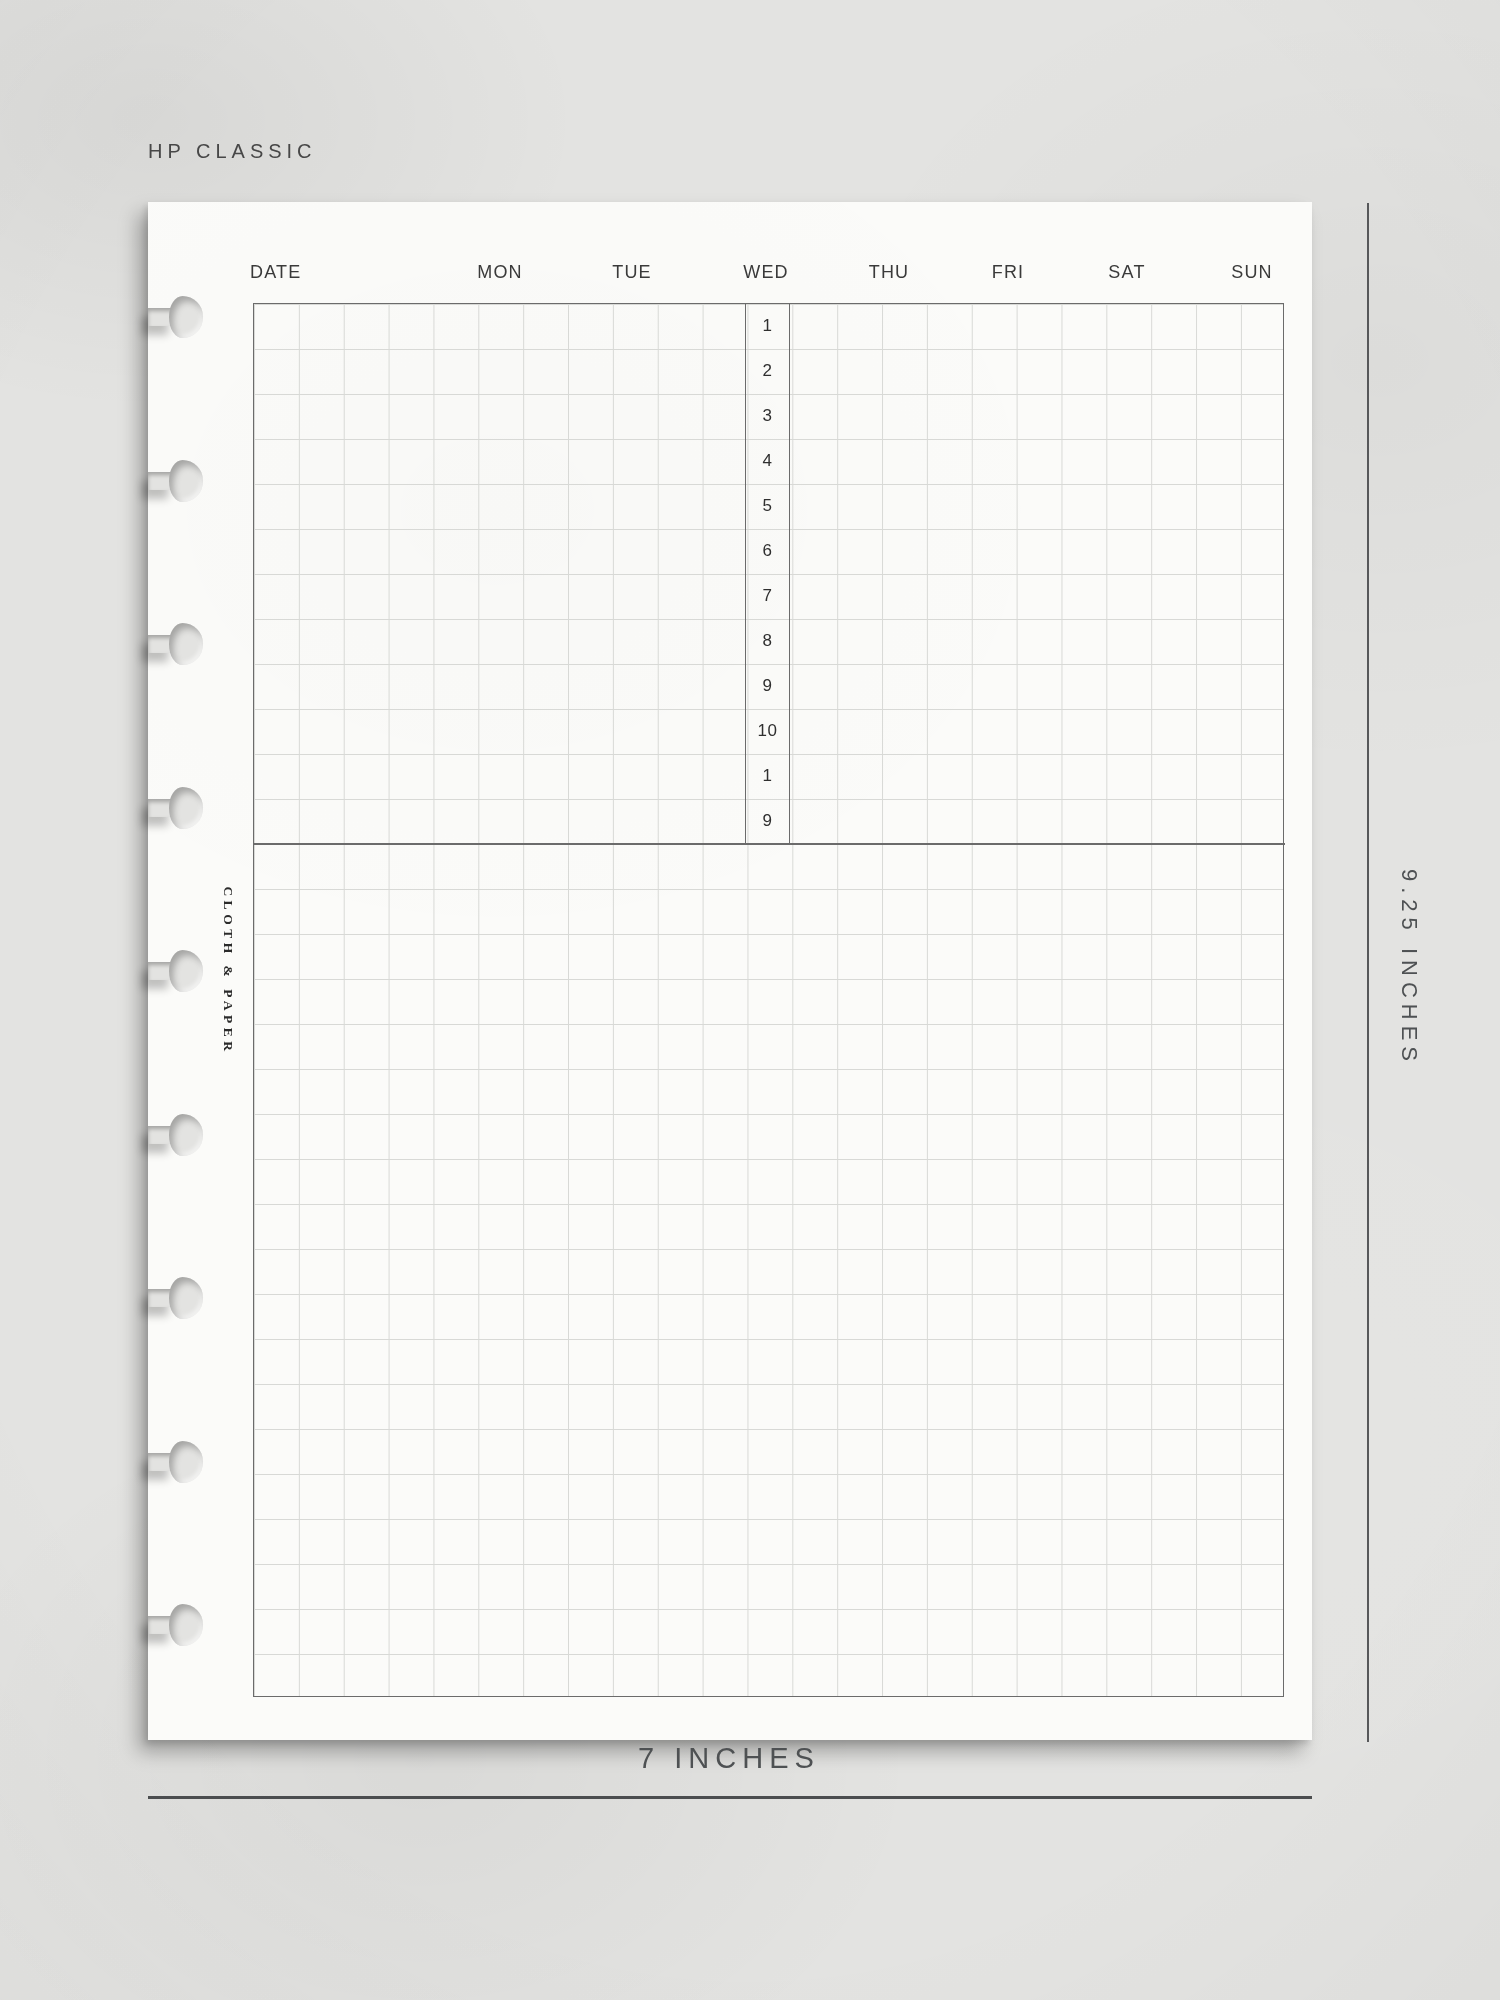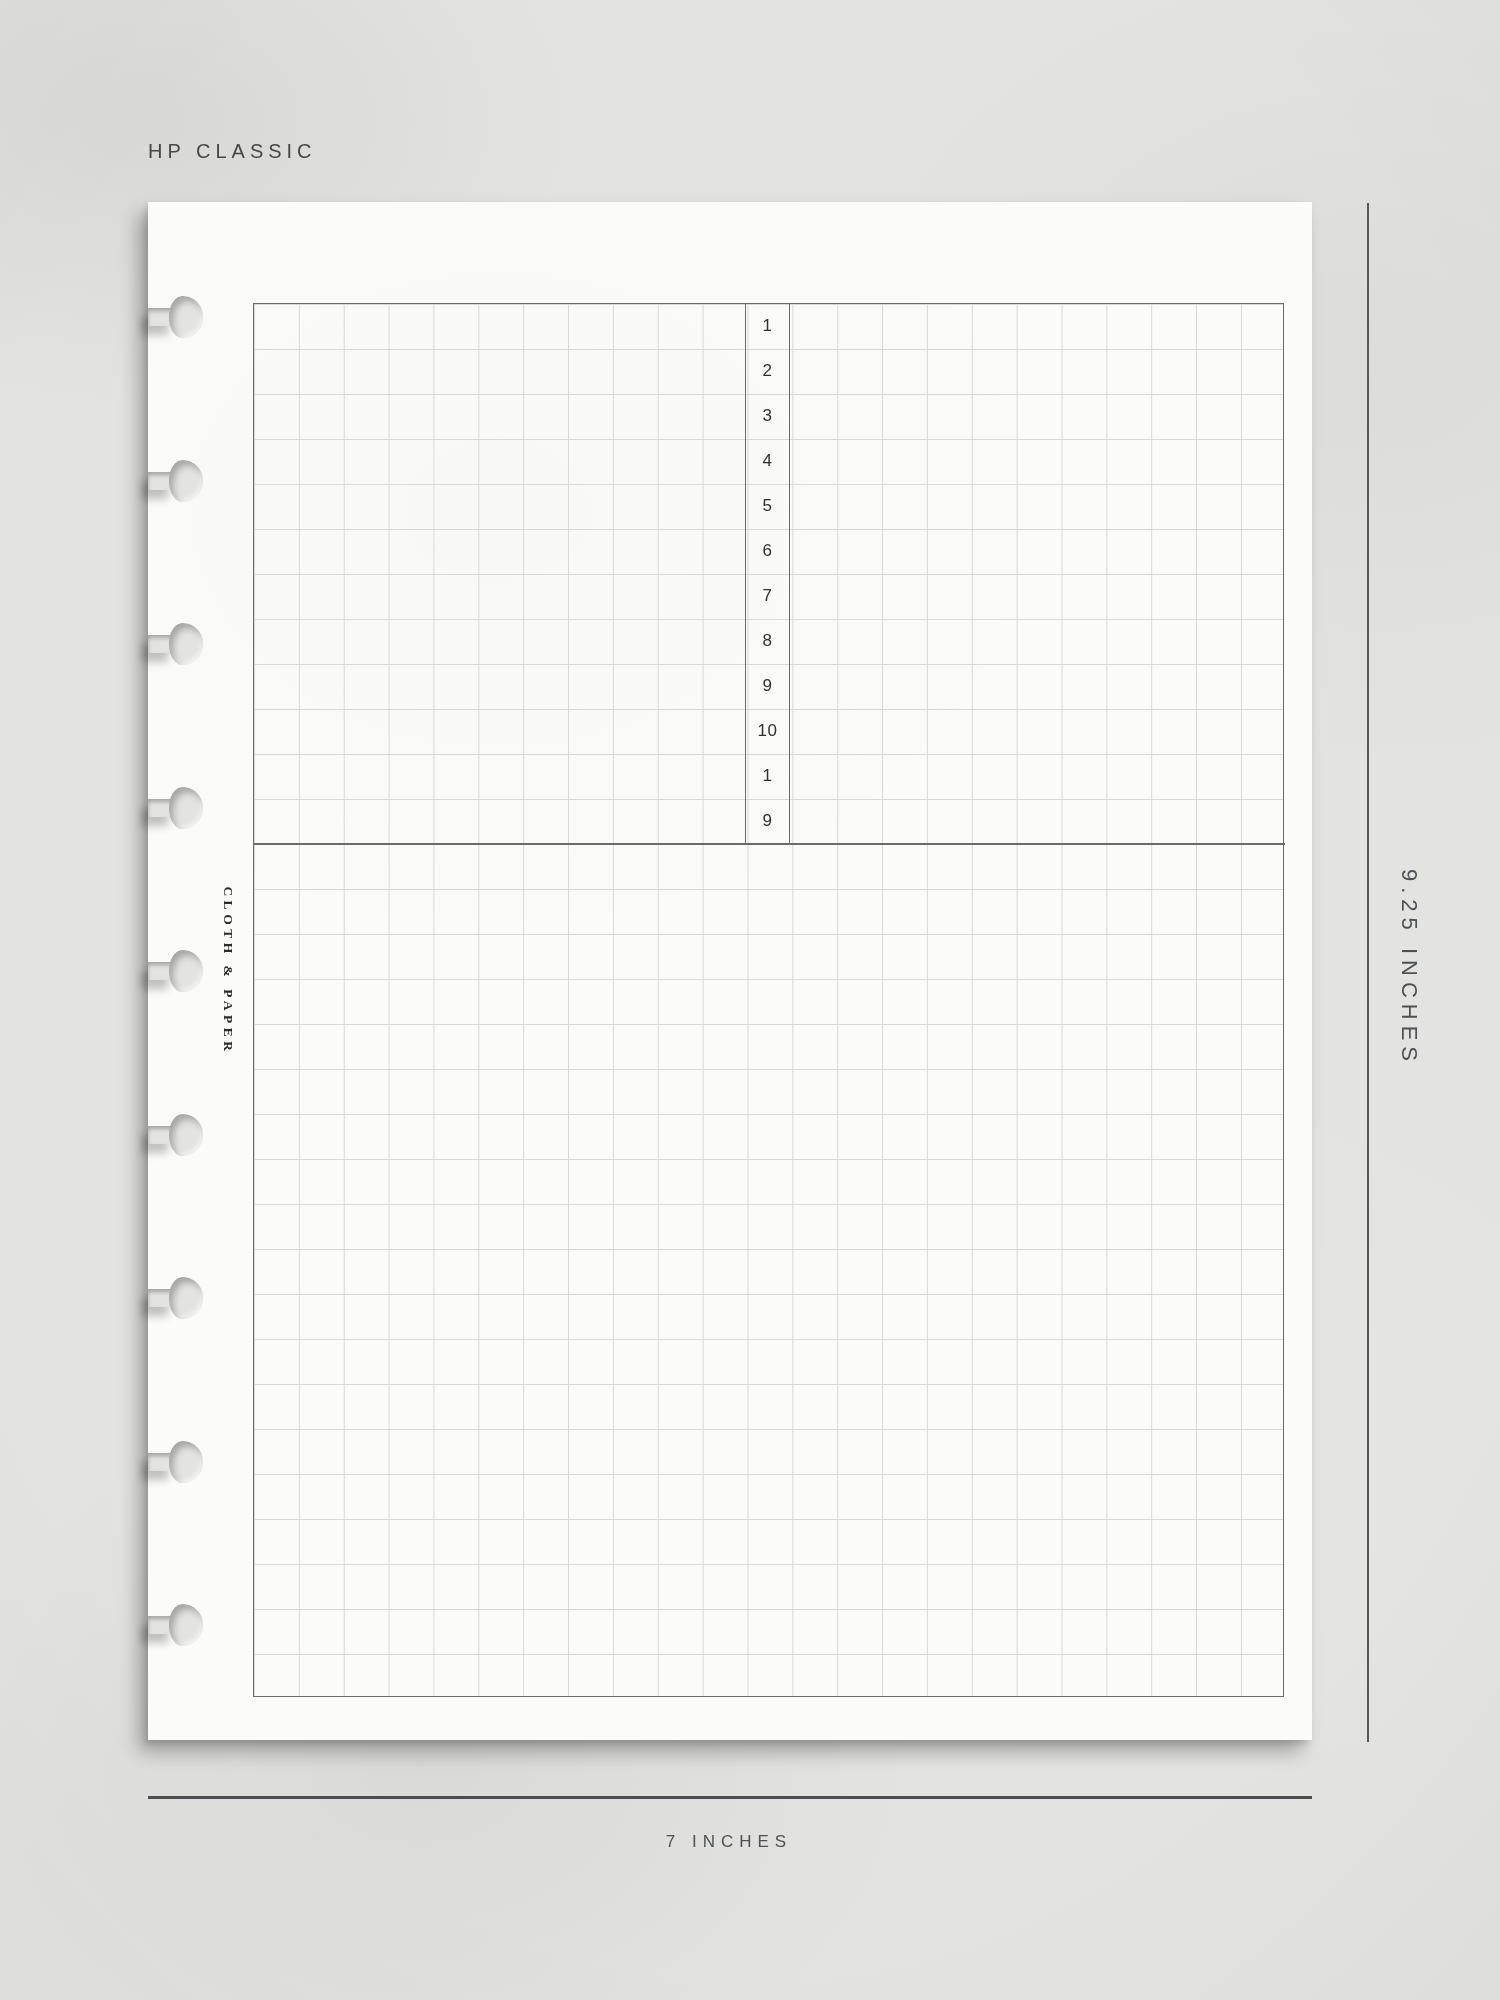--- a/index.html
+++ b/index.html
@@ -102,23 +102,23 @@
   .height-dimension-label{
     position:absolute;left:1409px;top:968px;
     transform:translate(-50%,-50%) rotate(90deg);
     font-size:22px;letter-spacing:6px;color:var(--dim);white-space:nowrap;
   }
   .width-ruler-line{
     position:absolute;left:148px;top:1796px;width:1164px;height:3px;
     background:#4b4d4f;
   }
   .width-dimension-label{
-    position:absolute;left:729px;top:1842px;
+    position:absolute;left:729px;top:1758px;
     transform:translate(-50%,-50%);
-    font-size:17px;letter-spacing:6px;color:var(--dim);white-space:nowrap;text-align:center;
+    font-size:29px;letter-spacing:6px;color:var(--dim);white-space:nowrap;text-align:center;
   }
 </style>
 </head>
 <body>
 
 <div class="backdrop-texture"></div>
 
 <div class="product-title">HP CLASSIC</div>
 
 <div class="planner-page">
@@ -155,20 +155,31 @@
       <div class="disc-punch-hole" style="top: 1237.5px;">
         <div class="punch-slot"></div>
         <div class="punch-head"></div>
       </div>
       <div class="disc-punch-hole" style="top: 1401px;">
         <div class="punch-slot"></div>
         <div class="punch-head"></div>
       </div>
     </div>
 
+  <div class="day-header-row">
+    <span class="date-label">DATE</span>
+
+  <span class="day-label" style="left: 352px;">MON</span>
+      <span class="day-label" style="left: 484px;">TUE</span>
+      <span class="day-label" style="left: 618px;">WED</span>
+      <span class="day-label" style="left: 741px;">THU</span>
+      <span class="day-label" style="left: 860px;">FRI</span>
+      <span class="day-label" style="left: 979px;">SAT</span>
+      <span class="day-label" style="left: 1104px;">SUN</span>
+    </div>
 
   <div class="week-grid-table">
     <div class="time-column">
         <div class="hour-cell">1</div>
         <div class="hour-cell">2</div>
         <div class="hour-cell">3</div>
         <div class="hour-cell">4</div>
         <div class="hour-cell">5</div>
         <div class="hour-cell">6</div>
         <div class="hour-cell">7</div>

